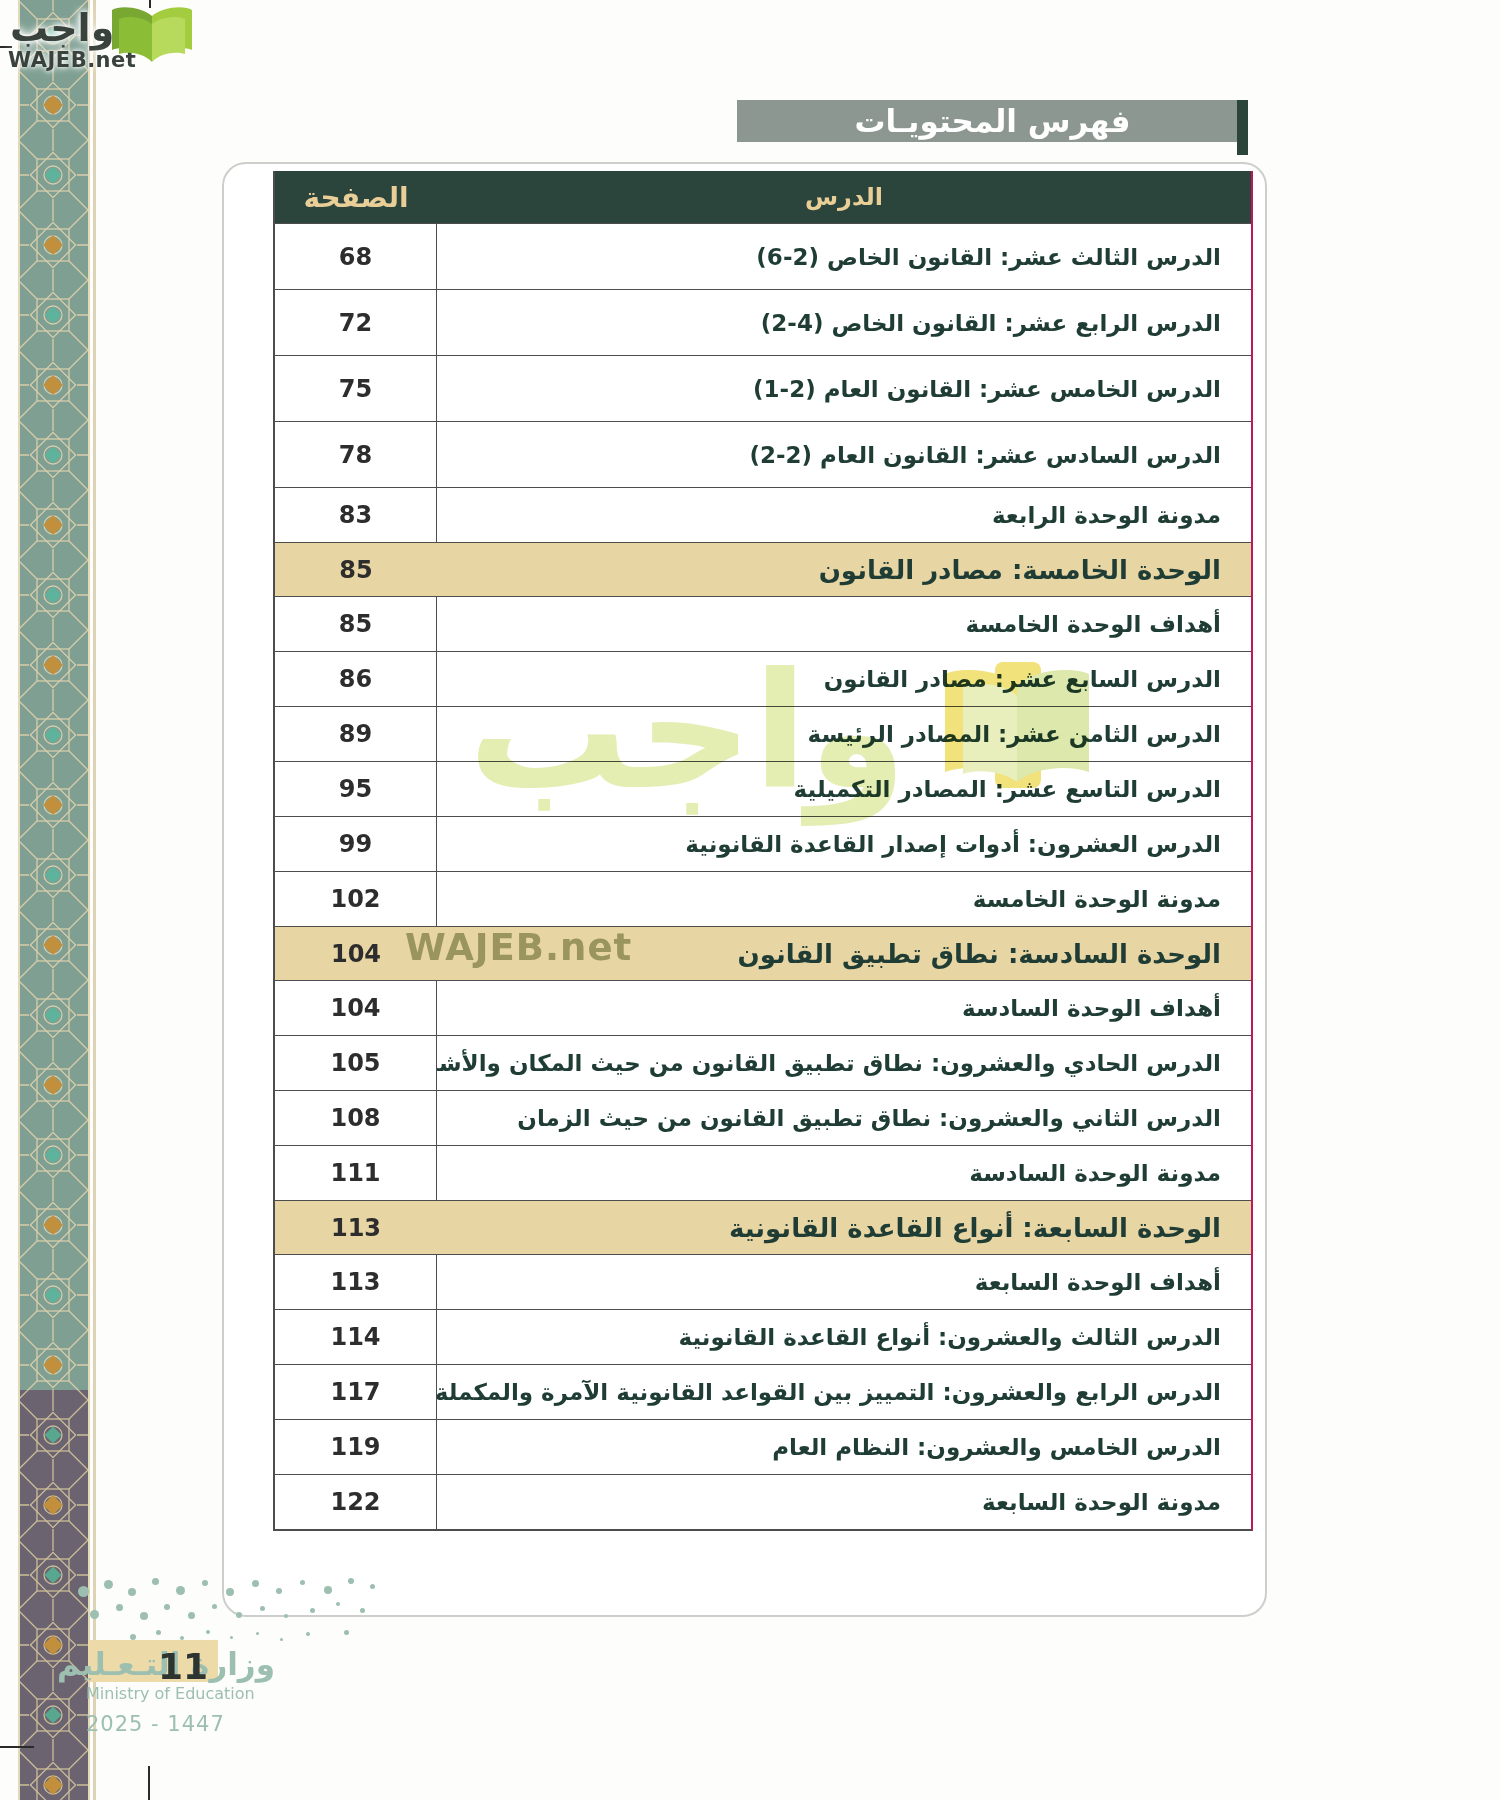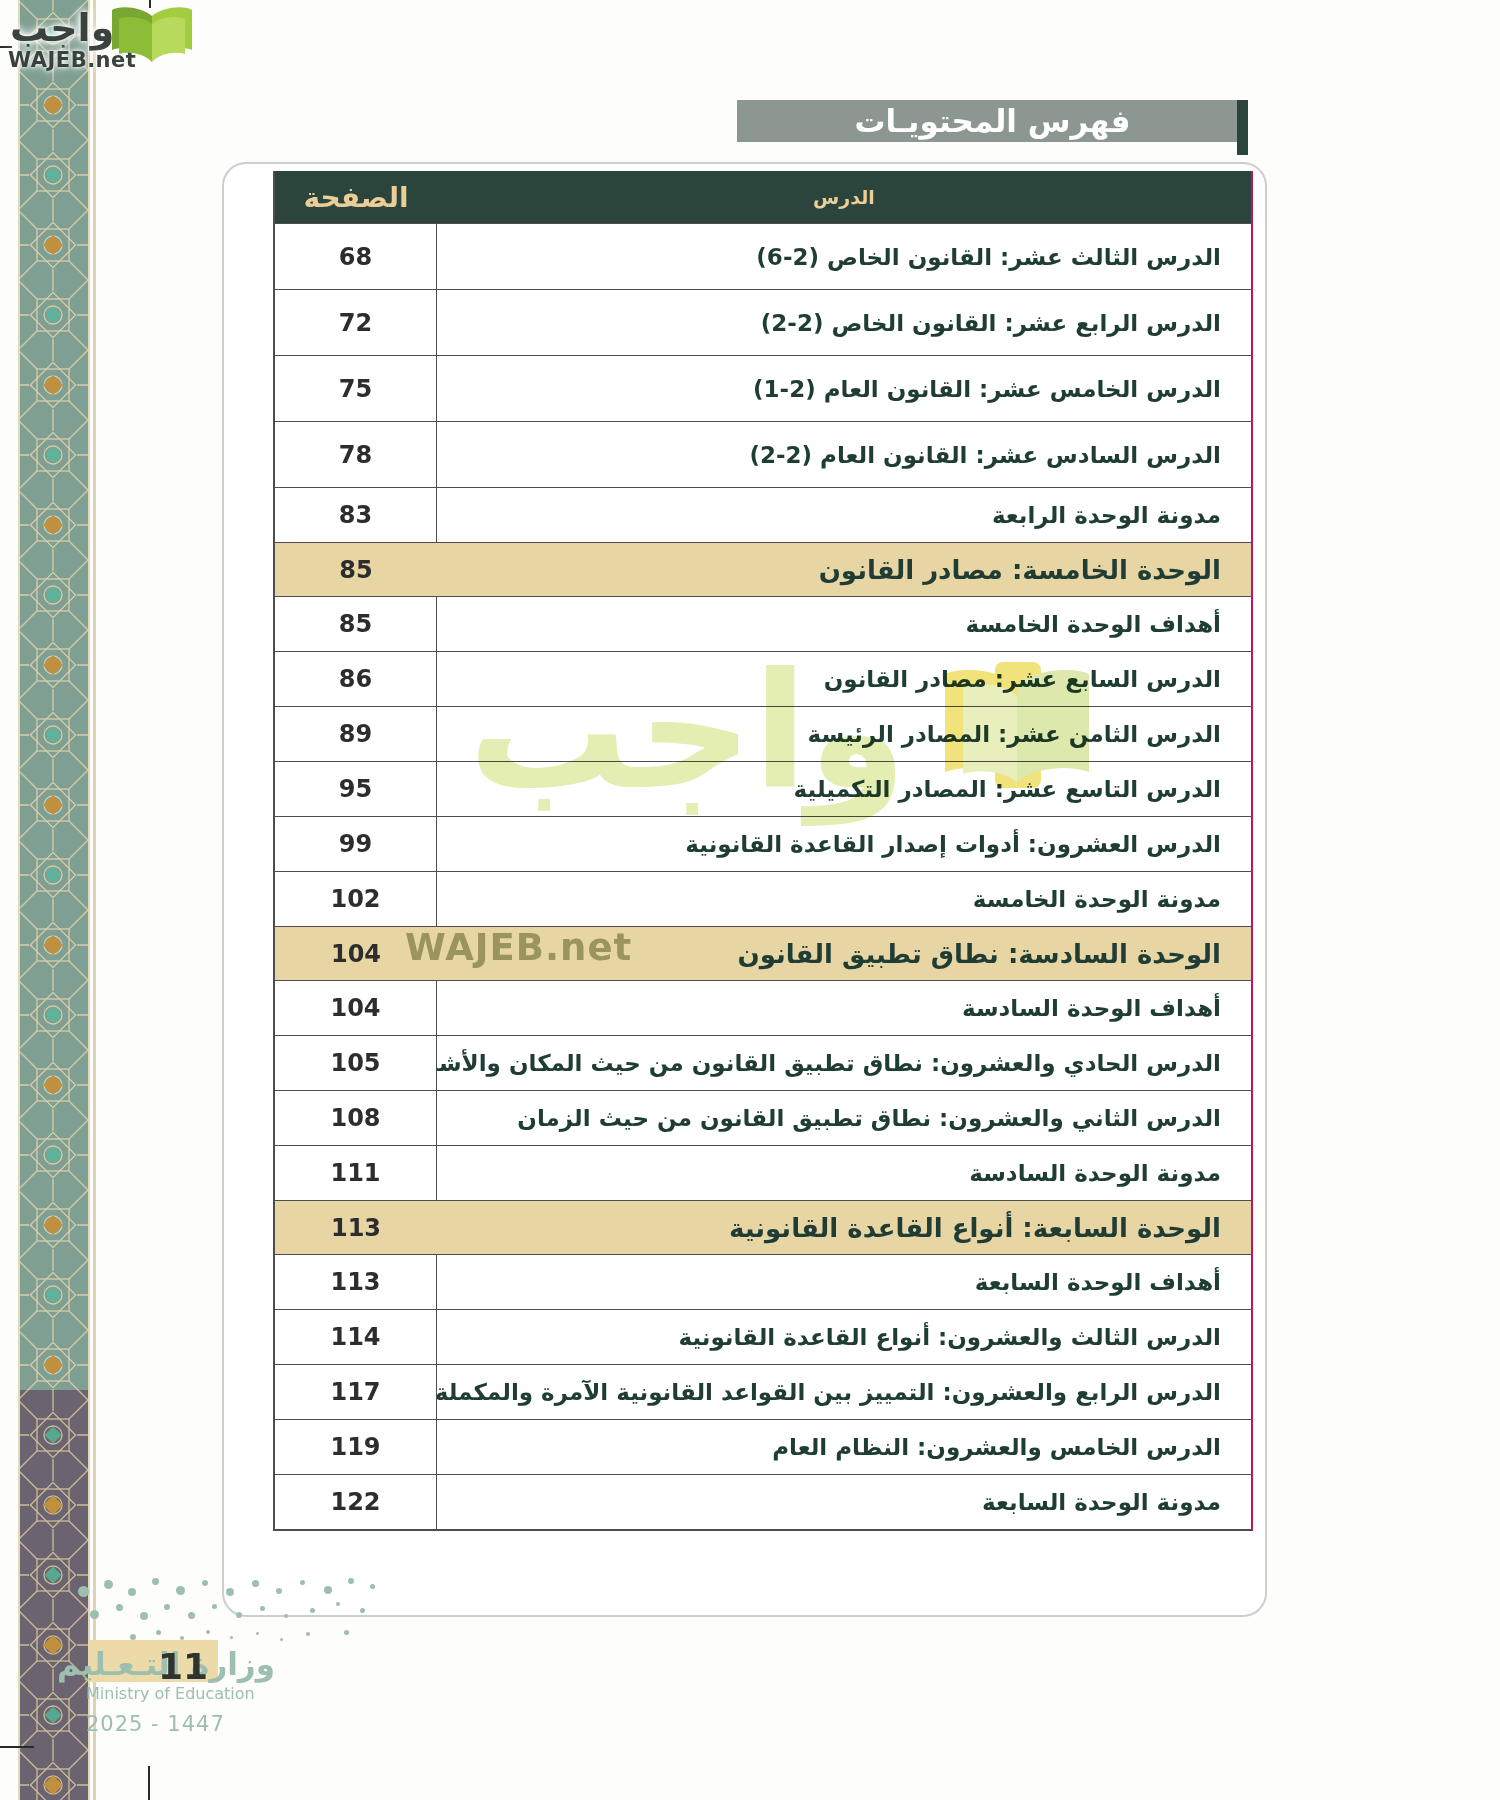--- a/index.html
+++ b/index.html
@@ -34,21 +34,21 @@
   .banner-title{color:#ffffff;font-size:31px;font-weight:bold;direction:rtl;}
   .banner-cap{position:absolute;right:0;top:0;width:11px;height:55px;background:var(--header_green,#2b443c);}
 
   
   .toc{position:absolute;left:273px;top:171px;width:980px;z-index:2;
        border-left:2px solid #4d4d4d;border-right:2px solid #be185d;border-bottom:2px solid #4d4d4d;box-sizing:border-box;}
   .toc-header{height:52px;background:var(--header_green,#2b443c);display:flex;}
   .th-page{width:162px;display:flex;align-items:center;justify-content:center;
            color:var(--gold_text,#e9cf97);font-size:28px;font-weight:bold;}
   .th-lesson{flex:1;display:flex;align-items:center;justify-content:center;
-           color:var(--gold_text,#e9cf97);font-size:19px;font-weight:bold;}
+           color:var(--gold_text,#e9cf97);font-size:24px;font-weight:bold;}
   .row{display:flex;height:54px;border-top:1.5px solid #4d4d4d;background:#fff;}
   .row.tall{height:65px;}
   .row.unit{height:53px;background:var(--unit_tan,#e8d5a4);}
   .page-cell{width:162px;display:flex;align-items:center;justify-content:center;
              font-size:24px;font-weight:bold;color:#2d2d2d;border-right:1.5px solid #4d4d4d;box-sizing:border-box;}
   .row.unit .page-cell{border-right:none;}
   .lesson-cell{flex:1;direction:rtl;display:flex;align-items:center;padding:0 30px 0 8px;
                font-size:23px;font-weight:bold;color:var(--text_green,#1f3d35);white-space:nowrap;overflow:hidden;}
   .row.unit .lesson-cell{font-size:26px;}
 
@@ -149,21 +149,21 @@
       <div class="th-lesson">الدرس</div>
     </div>
     <div>
   <div class="row lesson tall">
     <div class="page-cell">68</div>
     <div class="lesson-cell">الدرس الثالث عشر: القانون الخاص (2-6)</div>
   </div>
 
   <div class="row lesson tall">
     <div class="page-cell">72</div>
-    <div class="lesson-cell">الدرس الرابع عشر: القانون الخاص (2-2)</div>
+    <div class="lesson-cell">الدرس الرابع عشر: القانون الخاص (4-2)</div>
   </div>
 
   <div class="row lesson tall">
     <div class="page-cell">75</div>
     <div class="lesson-cell">الدرس الخامس عشر: القانون العام (2-1)</div>
   </div>
 
   <div class="row lesson tall">
     <div class="page-cell">78</div>
     <div class="lesson-cell">الدرس السادس عشر: القانون العام (2-2)</div>

